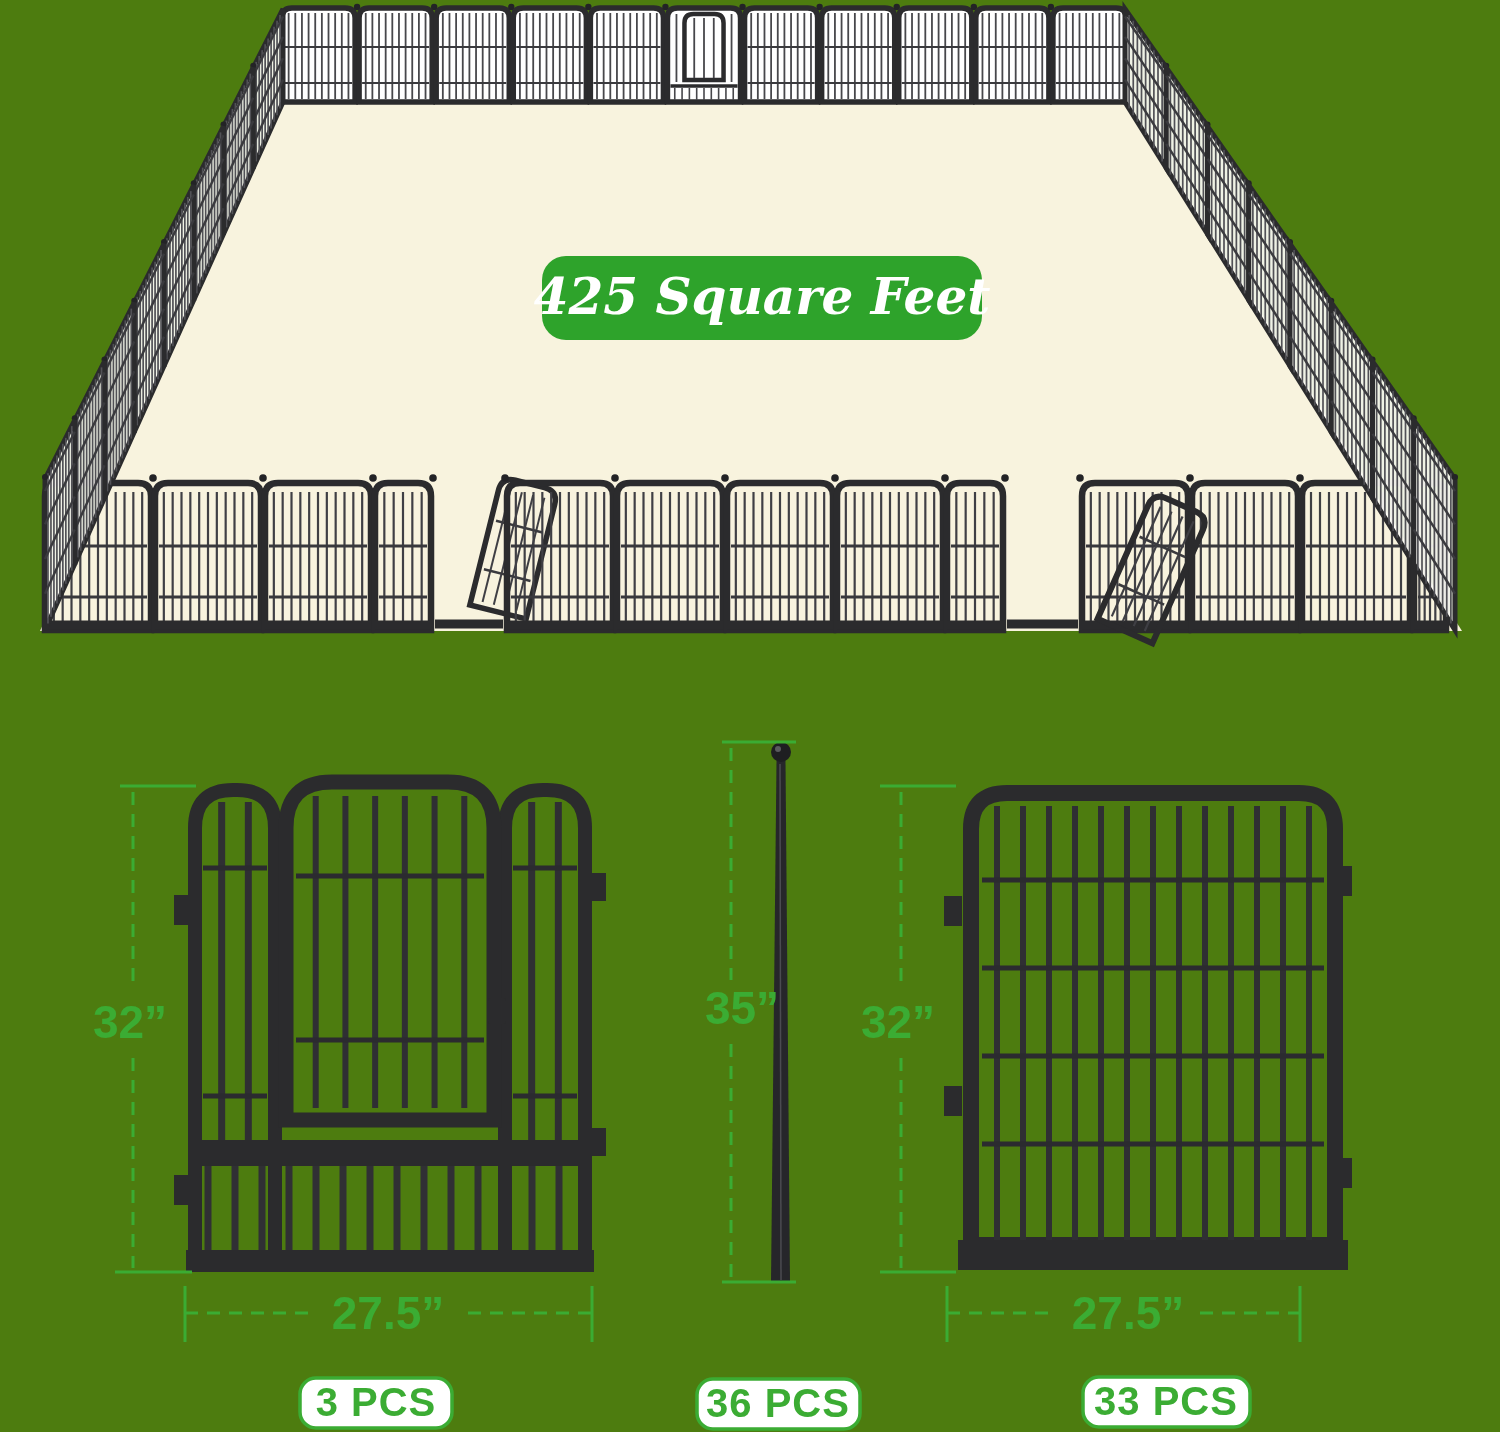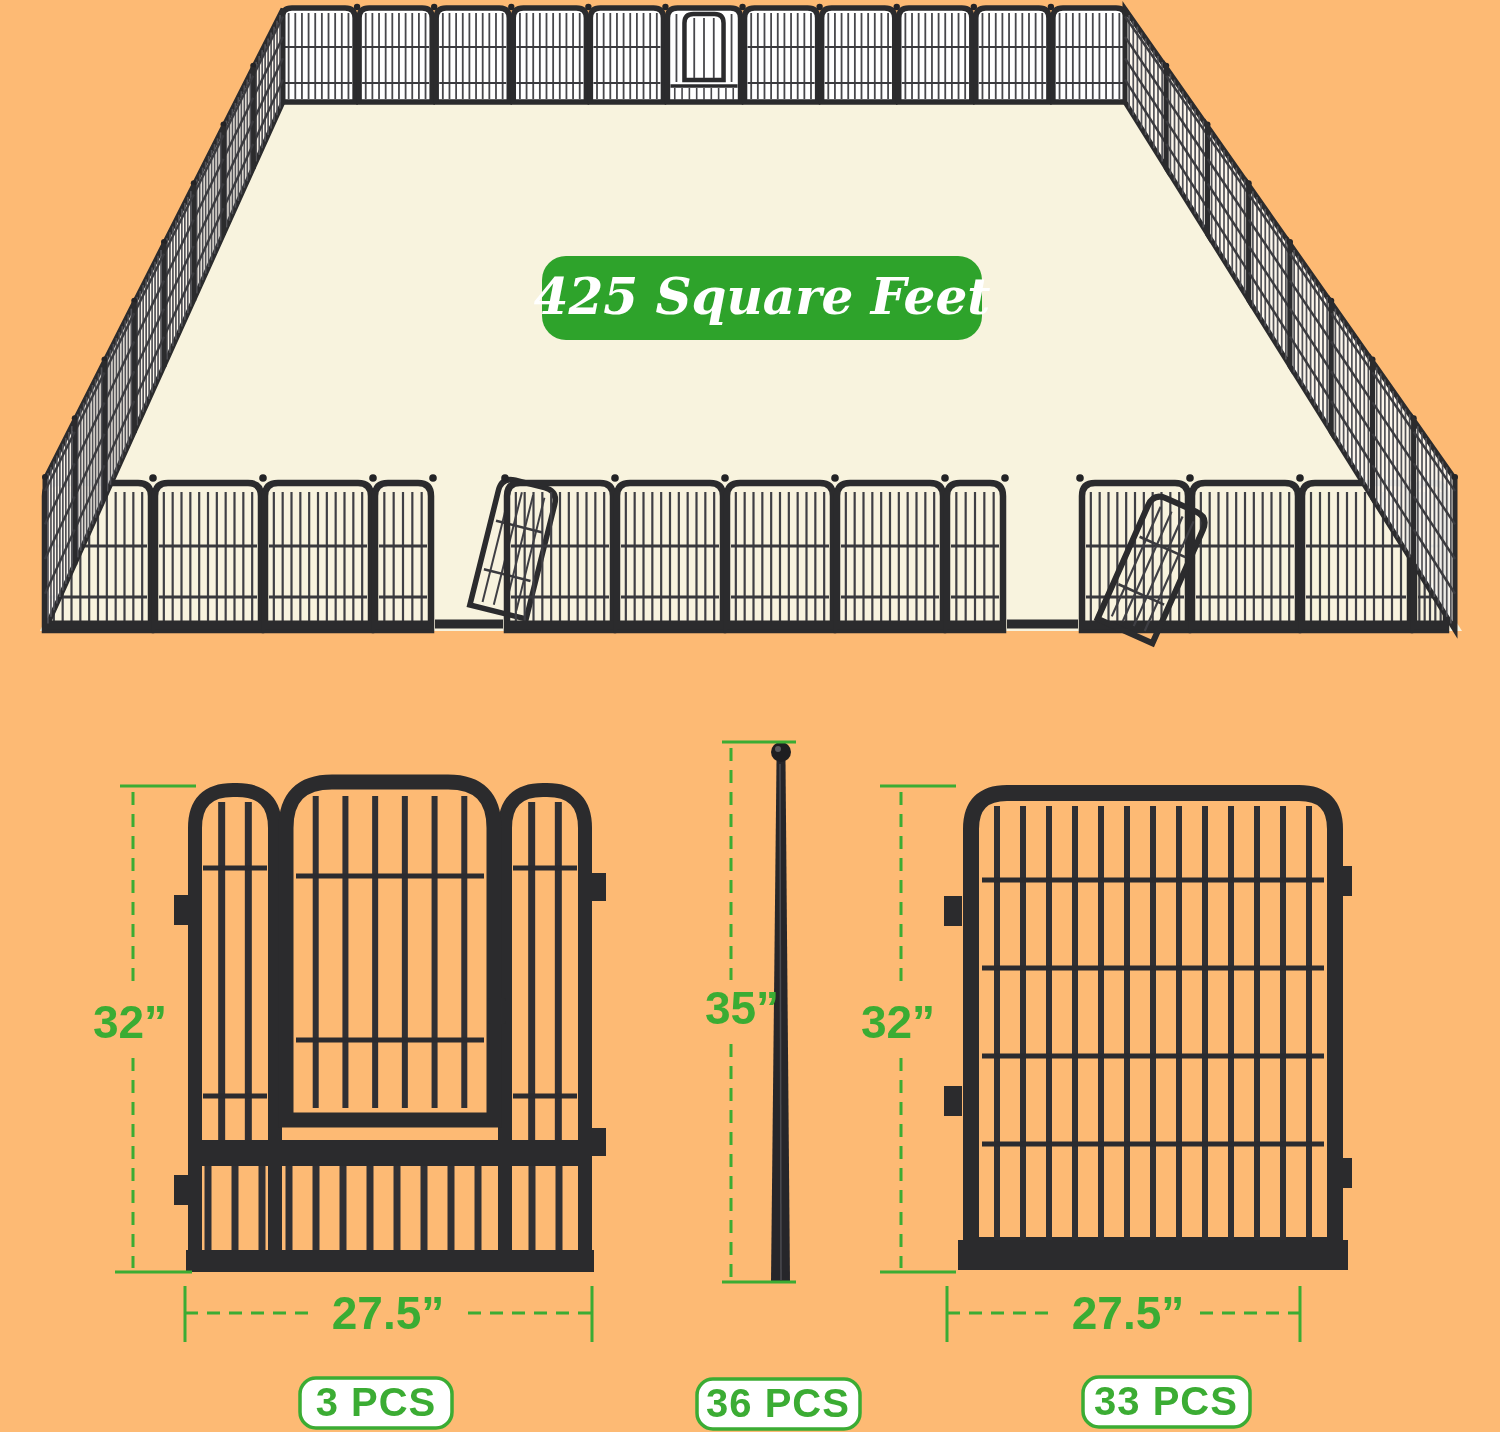--- a/index.html
+++ b/index.html
@@ -2,21 +2,21 @@
 <html style="--accent-green: #3BAC33; --banner-green: #2EA32B; --metal: #2B2B2D; --floor: #F8F3DE;"><head>
 <meta charset="utf-8">
 <style>
   :root{
     --accent-green:#3BAC33;
     --banner-green:#2EA32B;
     --metal:#2B2B2D;
     --floor:#F8F3DE;
   }
   html,body{margin:0;padding:0;background:#fff;}
-  .stage{width:1500px;height:1432px;background:#fdba74;position:relative;overflow:hidden;}
+  .stage{width:1500px;height:1432px;background:#4d7c0f;position:relative;overflow:hidden;}
   svg{display:block;}
   .dash{stroke:var(--accent-green);stroke-width:3;stroke-dasharray:13 9;fill:none;}
   .tick{stroke:var(--accent-green);stroke-width:3;}
   .dim-text{fill:var(--accent-green);font:700 46px "Liberation Sans",sans-serif;text-anchor:middle;}
   .badge-box{fill:#fff;stroke:var(--accent-green);stroke-width:3.5;}
   .badge-text{fill:var(--accent-green);font:700 40px "Liberation Sans",sans-serif;text-anchor:middle;letter-spacing:1px;}
   .banner-rect{fill:var(--banner-green);}
   .banner-text{fill:#ffffff;font:italic 700 50px "DejaVu Serif",serif;text-anchor:middle;}
 </style>
 </head>

